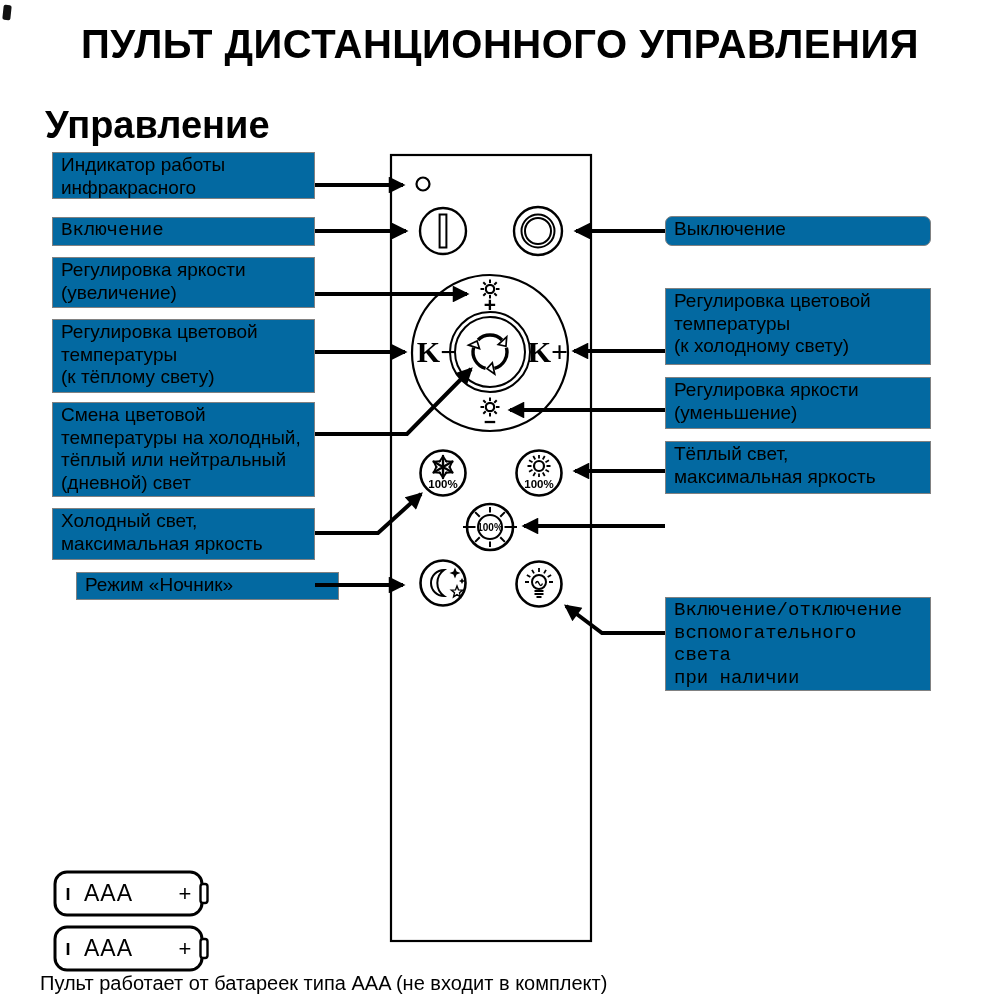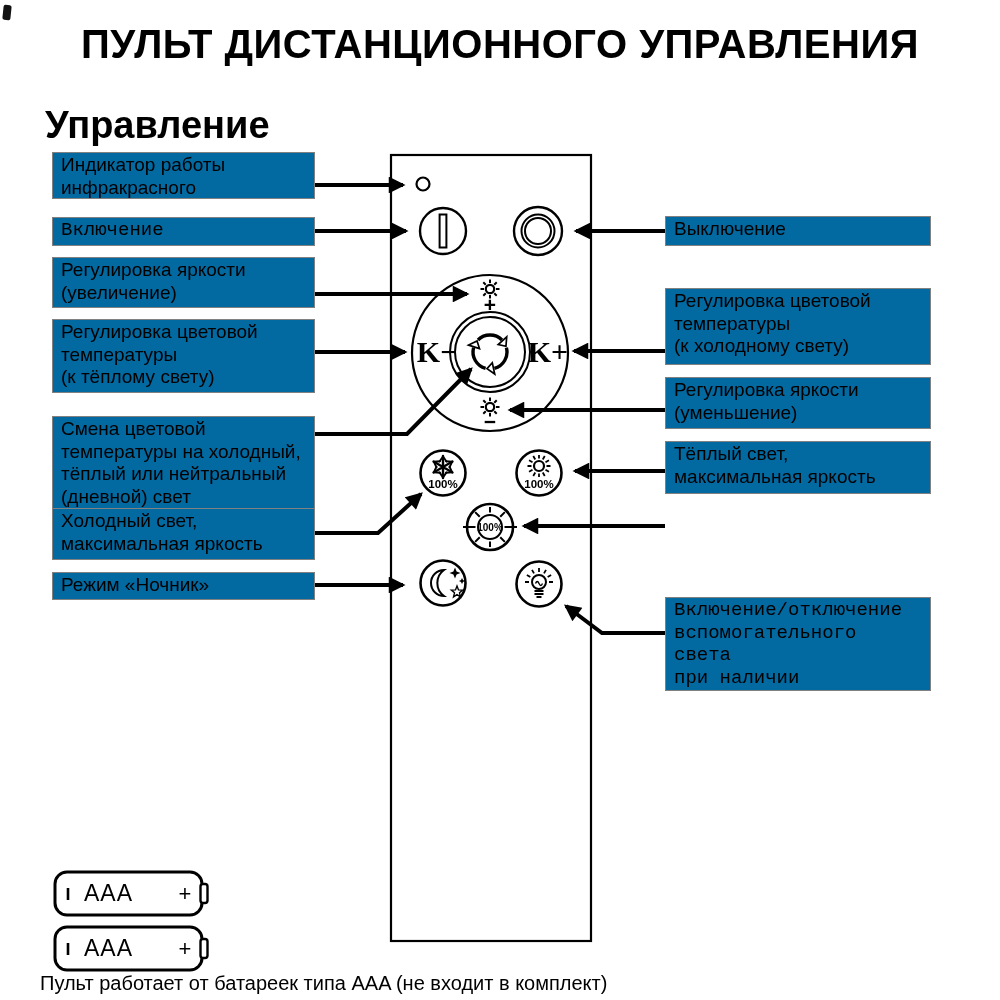--- a/index.html
+++ b/index.html
@@ -34,29 +34,29 @@
   <div class="heading">Управление</div>
 
   <div class="label-box lbox" style="top:152px;height:47px;">Индикатор работы
 инфракрасного передатчика</div>
   <div class="label-box lbox" style="top:217px;height:29px;font-family:Liberation Mono, monospace;">Включение</div>
   <div class="label-box lbox" style="top:257px;height:51px;">Регулировка яркости
 (увеличение)</div>
   <div class="label-box lbox" style="top:319px;height:74px;">Регулировка цветовой
 температуры
 (к тёплому свету)</div>
-  <div class="label-box lbox" style="top:416px;height:95px;">Смена цветовой
+  <div class="label-box lbox" style="top:402px;height:95px;">Смена цветовой
 температуры на холодный,
 тёплый или нейтральный
 (дневной) свет</div>
   <div class="label-box lbox" style="top:508px;height:52px;">Холодный свет,
 максимальная яркость</div>
-  <div class="label-box lbox" style="top:572px;height:28px;">Режим «Ночник»</div>
-
-  <div class="label-box rbox" style="top:216px;height:30px;">Выключение</div>
+  <div class="label-box lbox" style="top:572px;height:28px;margin-left:24px;">Режим «Ночник»</div>
+
+  <div class="label-box rbox" style="top:216px;height:30px;border-radius:7px;">Выключение</div>
   <div class="label-box rbox" style="top:288px;height:77px;">Регулировка цветовой
 температуры
 (к холодному свету)</div>
   <div class="label-box rbox" style="top:377px;height:52px;">Регулировка яркости
 (уменьшение)</div>
   <div class="label-box rbox" style="top:441px;height:53px;">Тёплый свет,
 максимальная яркость</div>
   <div class="label-box rbox" style="top:597px;height:94px;font-family:Liberation Mono, monospace;">Включение/отключение
 вспомогательного света
 при наличии</div>

